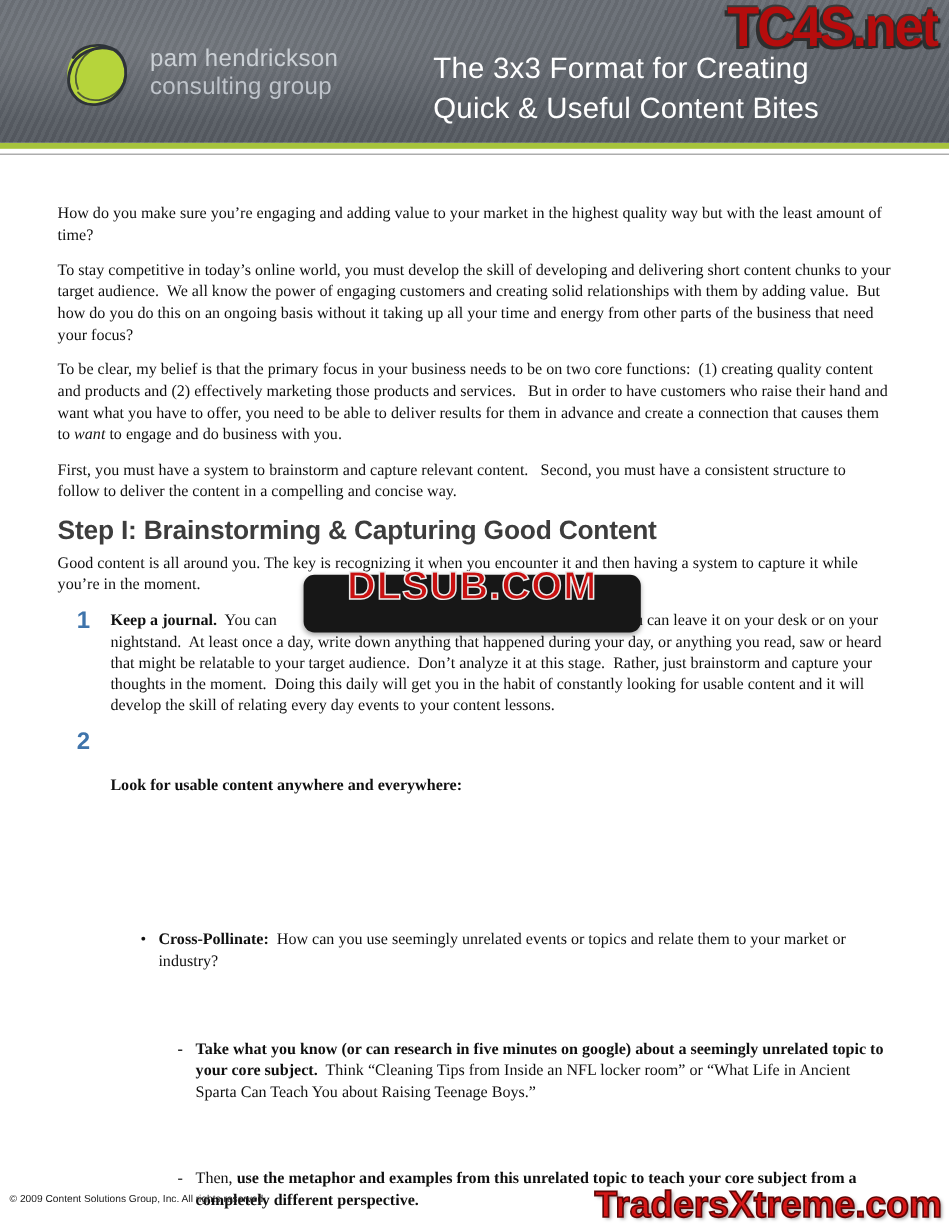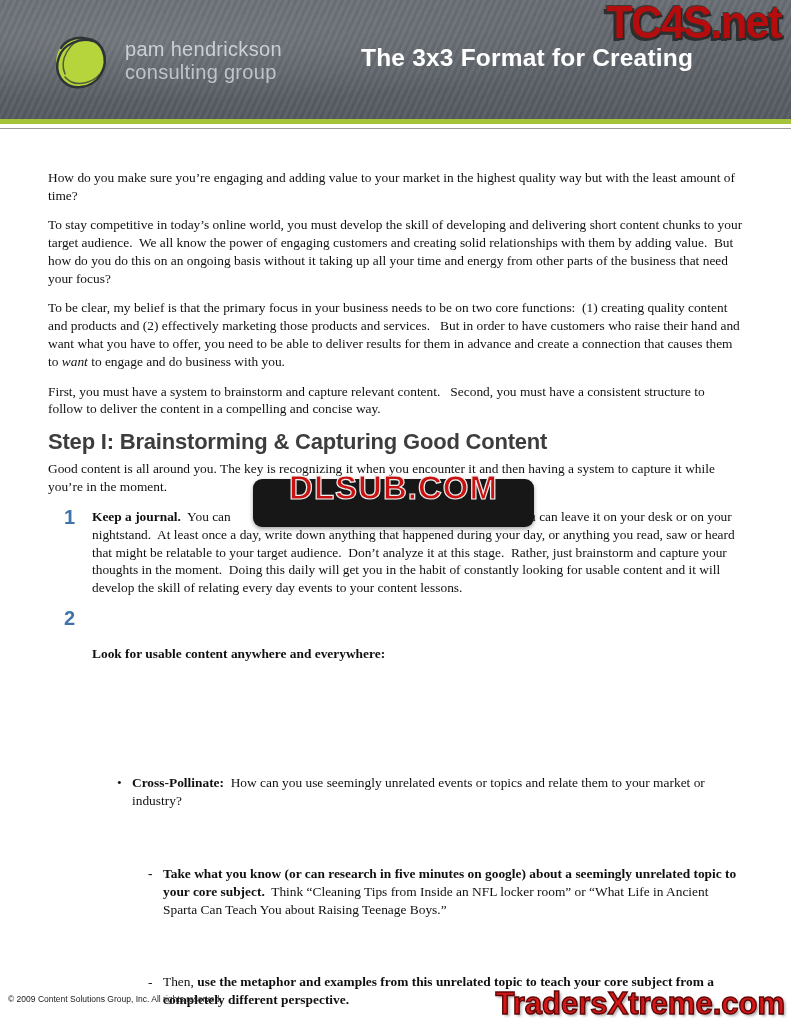--- a/index.html
+++ b/index.html
@@ -14,21 +14,21 @@
       radial-gradient(ellipse at 18% 35%, rgba(255,255,255,0.10), transparent 55%),
       repeating-linear-gradient(115deg, rgba(255,255,255,0.035) 0 3px, rgba(0,0,0,0.05) 3px 6px),
       linear-gradient(#6a6f76, #565b62);
   }
   .logo { position:absolute; left:50px; top:28px; display:flex; align-items:center; gap:13px; }
   .logo-icon svg { display:block; }
   .logo-text { font-family:"Liberation Sans", sans-serif; font-size:20px; line-height:23px; color:#cbd0d5; letter-spacing:0.3px; }
   .logo-text .l2 { color:#bfc4cb; }
   .doc-title {
     position:absolute; left:361px; top:41px;
-    font-family:"Liberation Sans", sans-serif; font-weight:700;
+    font-family:"Liberation Sans", sans-serif; font-weight:400;
     font-size:24.5px; line-height:33px; color:#ffffff; letter-spacing:0.2px;
   }
   .tc4s {
     position:absolute; top:-6px; right:10px; z-index:6;
     font-family:"Liberation Sans", sans-serif; font-weight:700;
     font-size:47px; letter-spacing:-2px; color:#b50d0d;
     transform:scaleX(0.93); transform-origin:100% 0;
     text-shadow:-3px 3px 0 #2e2e2e, 2px 2px 1px #262626, -1px -1px 0 #3a3a3a;
   }
 
@@ -106,20 +106,21 @@
           <path d="M15,46 C9,32 19,13 35,11 C51,9 59,27 53,41 C47,55 25,61 15,49" fill="none" stroke="#2e3338" stroke-width="1.5" stroke-linecap="round" opacity="0.75"></path>
         </svg>
       </span>
       <div class="logo-text">
         <div class="l1">pam hendrickson</div>
         <div class="l2">consulting group</div>
       </div>
     </div>
     <div class="doc-title">
       <div>The 3x3 Format for Creating</div>
+      <div>Quick &amp; Useful Content Bites</div>
     </div>
     <div class="tc4s">TC4S.net</div>
   </header>
 
   <div class="rule-green"></div>
   <div class="rule-thin"></div>
 
   <main class="content">
 
     <p>How do you make sure you’re engaging and adding value to your market in the highest quality way but with the least amount of time?</p>

